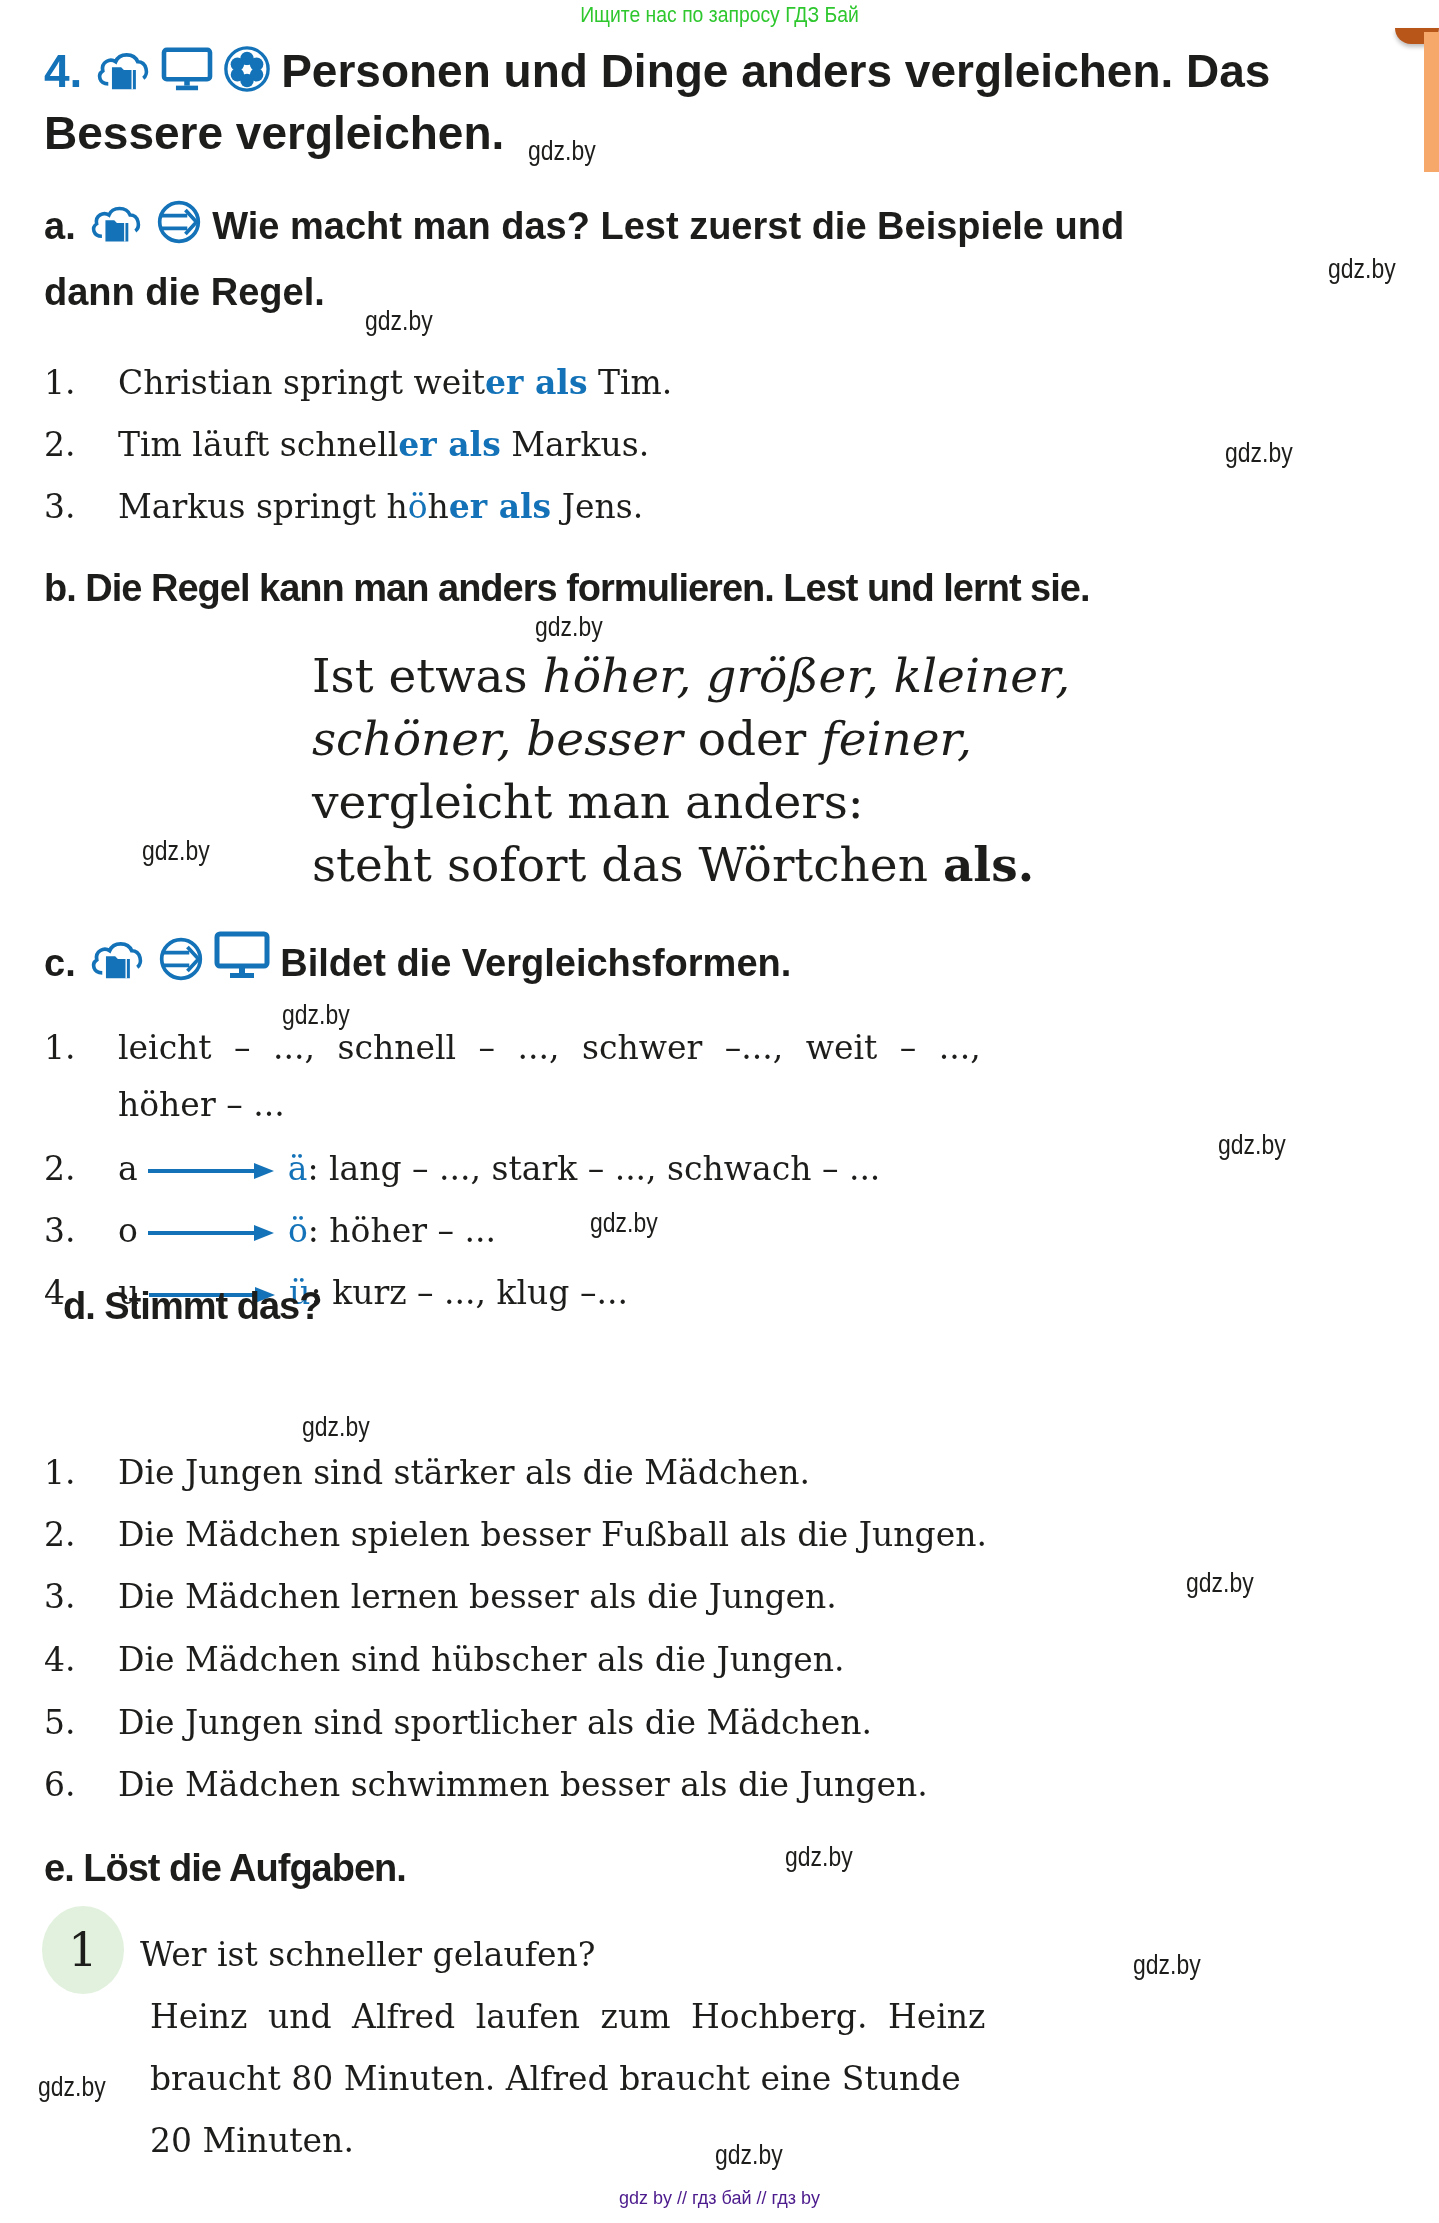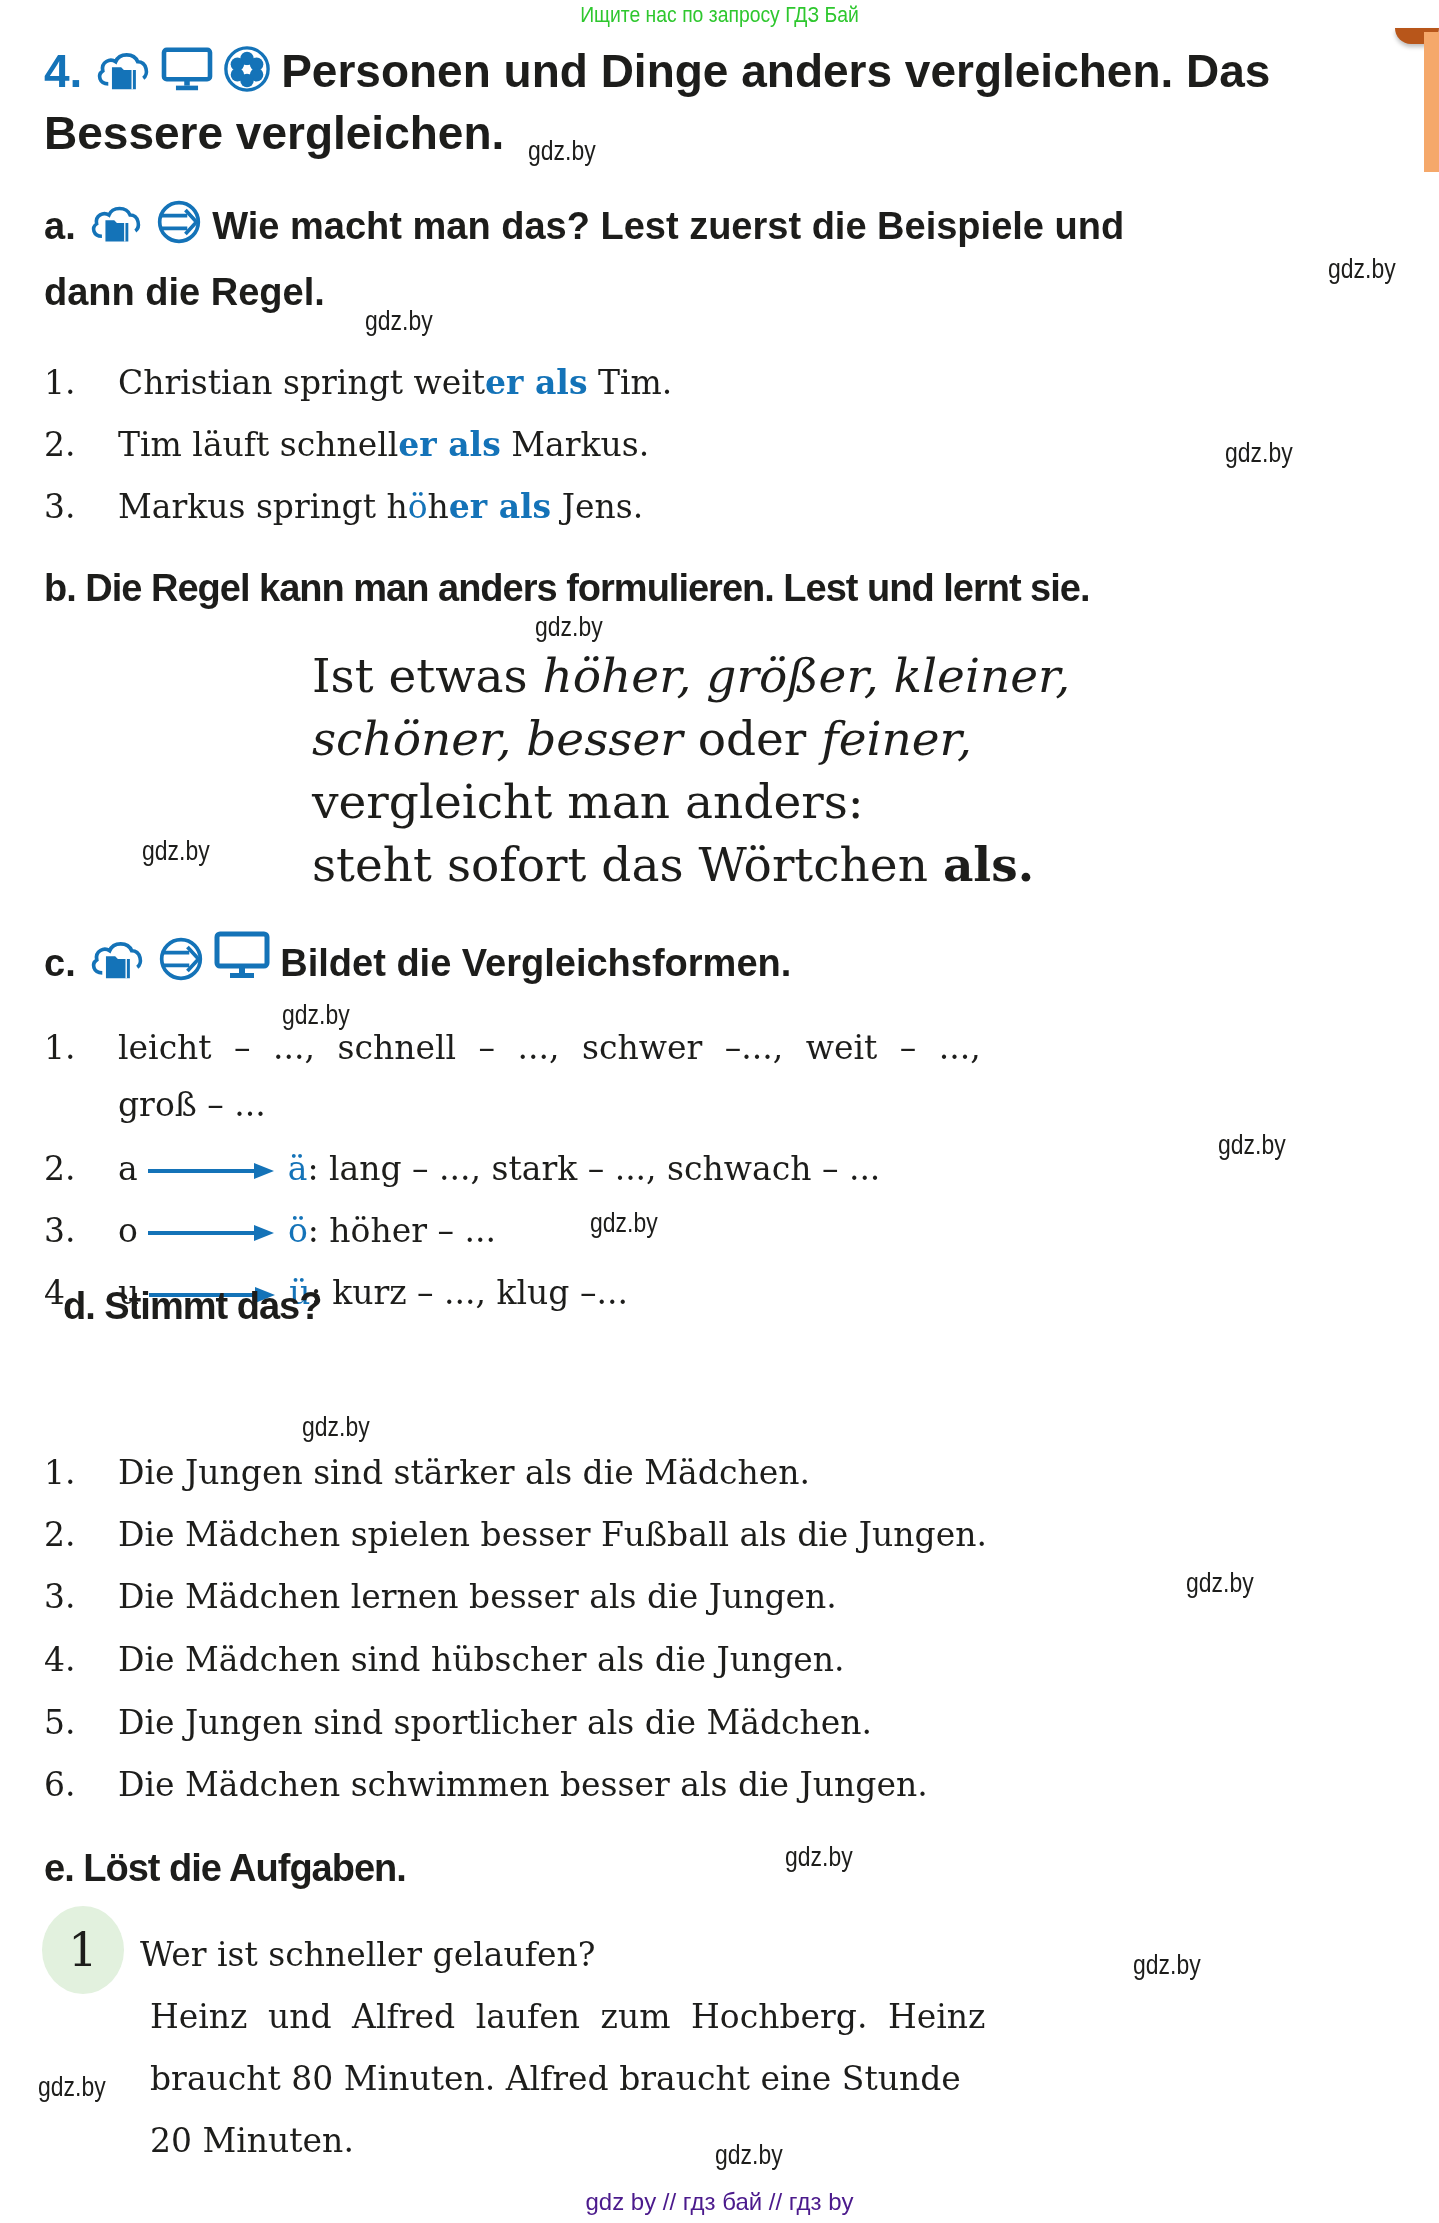--- a/index.html
+++ b/index.html
@@ -14,21 +14,21 @@
   .row .n { display:inline-block; width:74px; }
   .blue { color:#1473b8; }
   .b { font-weight:bold; }
   .it { font-style:italic;text-align:right; }
   .icon { display:inline-block; vertical-align:-6px; margin-right:10px; }
   .orange-tab { position:absolute; left:1424px; top:32px; width:15px; height:140px; background:#f5a86a; }
   .orange-cap { position:absolute; left:1395px; top:28px; width:44px; height:16px; border-radius:0 0 30px 30px; background:#b8561a; box-shadow:0 3px 4px rgba(0,0,0,0.25); }
   .circle-num { position:absolute; left:42px; top:1906px; width:82px; height:88px; border-radius:50%; background:#e2f1de; }
   .circle-num span { display:block; text-align:center; font-family:"DejaVu Serif", serif; font-size:46px; line-height:88px; }
   .arrow { display:inline-block; width:128px; height:20px; vertical-align:middle; margin:0 12px 0 10px; }
-  .footer { top:2188px; left:0; width:1439px; text-align:center; font-family:"Liberation Sans", sans-serif; font-size:24px; color:#4b1a8c; }
+  .footer { top:2188px; left:0; width:1439px; text-align:center; font-family:"Liberation Sans", sans-serif; font-size:18px; color:#4b1a8c; }
   .rule { font-family:"DejaVu Serif", serif; font-size:47px; line-height:63px; left:312px; }
 </style>
 </head>
 <body>
 
 <svg width="0" height="0" style="position:absolute">
   <defs>
     <symbol id="cloudfolder" viewBox="0 0 60 50">
       <path d="M14 40 C4 40 2 30 8 26 C6 16 16 12 22 16 C26 6 42 6 46 16 C56 16 58 30 52 34" fill="none" stroke="#1473b8" stroke-width="4"></path>
       <path d="M18 22 H28 L31 25 H44 V46 H18 Z" fill="#1473b8"></path>
@@ -122,21 +122,21 @@
       <use href="#cloudfolder"></use>
     </svg><svg class="icon" width="46" height="46">
       <use href="#arrowcircle"></use>
     </svg><svg class="icon" width="56" height="52">
       <use href="#monitor"></use>
     </svg><span>Bildet die Vergleichsformen.</span>
 </div>
 <div class="abs wm" style="top:1000px;left:282px;">gdz.by</div>
 
 <div class="abs row" style="top:1017px;word-spacing:12px;"><span class="n" style="word-spacing:0">1.</span><span>leicht – ..., schnell – ..., schwer –..., weit – ...,</span></div>
-<div class="abs row" style="top:1074px;left:118px;">groß – ...</div>
+<div class="abs row" style="top:1074px;left:118px;">höher – ...</div>
 
 <div class="abs row" style="top:1138px;"><span class="n">2.</span><span>a</span><svg class="arrow">
       <use href="#arrowline"></use>
     </svg><span class="blue">ä</span><span>: lang – ..., stark – ..., schwach – ...</span></div>
 <div class="abs wm" style="top:1130px;left:1218px;">gdz.by</div>
 
 <div class="abs row" style="top:1200px;"><span class="n">3.</span><span>o</span><svg class="arrow">
       <use href="#arrowline"></use>
     </svg><span class="blue">ö</span><span>: höher – ...</span></div>
 <div class="abs wm" style="top:1208px;left:590px;">gdz.by</div>

